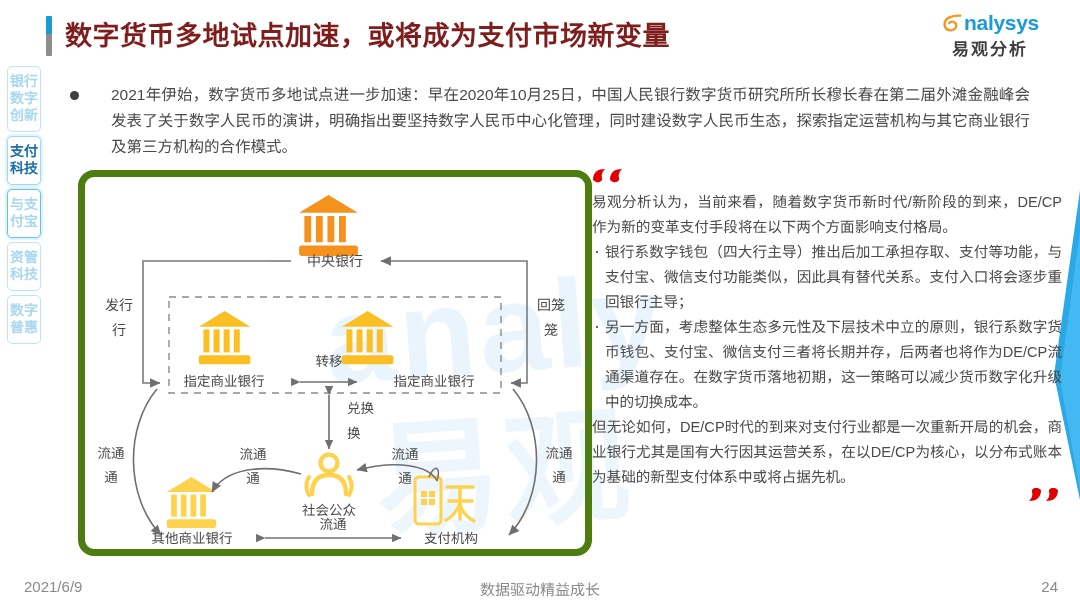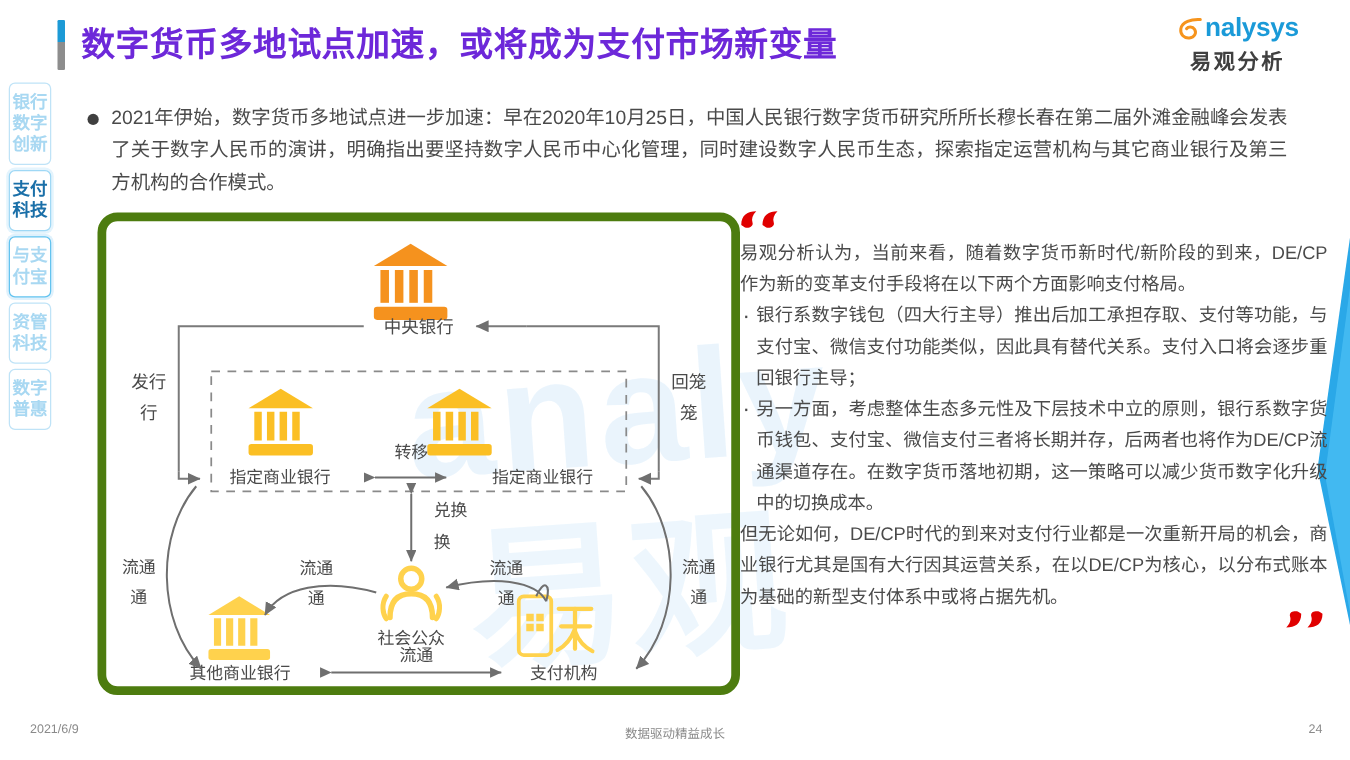--- a/index.html
+++ b/index.html
@@ -24,21 +24,21 @@
 
   
   .wedge{
     position:absolute;right:0;top:190px;width:26px;height:310px;z-index:1;
   }
 
   
   .title-row{position:absolute;left:46px;top:16px;display:flex;align-items:center;z-index:5;}
   .title-bar{width:6px;height:40px;border-radius:1px;
     background:linear-gradient(#1c9ad6 0 45%, #8d8d8d 45% 100%);margin-right:13px;}
-  .title-text{font-size:27px;font-weight:bold;color:#6d28d9;letter-spacing:.5px;line-height:1;white-space:nowrap;}
+  .title-text{font-size:27px;font-weight:bold;color:#7f1d1d;letter-spacing:.5px;line-height:1;white-space:nowrap;}
 
   
   .logo{position:absolute;right:24px;top:12px;width:132px;text-align:center;z-index:6;}
   .logo-main{display:flex;align-items:center;justify-content:center;}
   .logo-swirl{width:22px;height:22px;margin-right:1px;flex:0 0 auto;}
   .logo-word{font-size:21px;font-weight:bold;color:#1a9ad8;letter-spacing:-.3px;line-height:22px;}
   .logo-cn{font-size:17px;font-weight:bold;color:#404040;letter-spacing:2px;margin-top:1px;}
 
   
   .sidebar{position:absolute;left:4px;top:66px;width:40px;z-index:5;}
@@ -48,39 +48,39 @@
     font-size:14px;line-height:17px;color:#a8d8f2;font-weight:bold;
     writing-mode:horizontal-tb;
   }
   .side-item span{display:block;}
   .side-item.active{border-color:#9fd8f5;color:#1a6fa8;box-shadow:0 0 0 2px #e4f4fd;}
   .side-item.hl{border-color:#62c3ef;box-shadow:0 0 0 2px #dff1fc;}
 
   
   .bullet-block{position:absolute;left:70px;top:82px;width:960px;display:flex;z-index:5;}
   .bullet-dot{width:9px;height:9px;border-radius:50%;background:#3f3f3f;margin-top:9px;flex:0 0 auto;}
-  .bullet-text{margin-left:10px;font-size:15.5px;line-height:26px;color:#4a4a4a;text-align:justify;}
+  .bullet-text{margin-left:32px;font-size:15.5px;line-height:26px;color:#4a4a4a;text-align:justify;}
 
   
   .diagram-wrap{position:absolute;left:78px;top:170px;width:500px;height:400px;z-index:4;}
   .diagram-title{text-align:center;font-size:16px;font-weight:bold;color:#4a4a4a;margin-bottom:6px;}
   .diagram-card{position:relative;width:500px;height:372px;border:7px solid #4d7c0f;border-radius:16px;background:transparent;}
   .diagram-card svg{position:absolute;left:0;top:0;}
 
   
   .right-col{position:absolute;left:592px;top:168px;width:470px;z-index:5;}
   .quote-open{margin-bottom:2px;}
   .quote-close{text-align:right;margin-top:-2px;}
   .rc-para{font-size:14.6px;line-height:25px;color:#4a4a4a;text-align:justify;}
   .rc-list{margin:0;padding:0;list-style:none;}
   .rc-list li{position:relative;padding-left:13px;font-size:14.6px;line-height:25px;color:#4a4a4a;text-align:justify;}
   .rc-list li::before{content:"·";position:absolute;left:2px;top:-1px;font-size:18px;color:#4a4a4a;}
 
   
-  .footer{position:absolute;left:0;right:0;bottom:10px;height:20px;z-index:5;font-size:10px;color:#8a8a8a;}
+  .footer{position:absolute;left:0;right:0;bottom:10px;height:20px;z-index:5;font-size:15px;color:#8a8a8a;}
   .f-left{position:absolute;left:24px;top:0;}
   .f-center{position:absolute;left:0;right:0;text-align:center;top:0;}
   .f-right{position:absolute;right:22px;top:0;}
 </style>
 </head>
 <body>
 
 <div class="slide">
 
   <div class="watermark">

